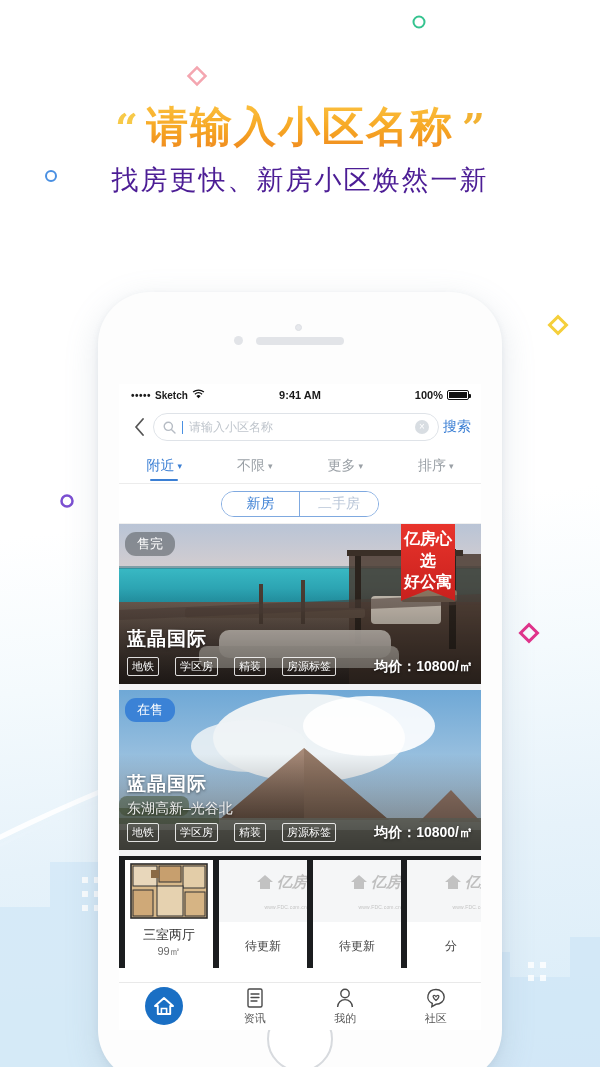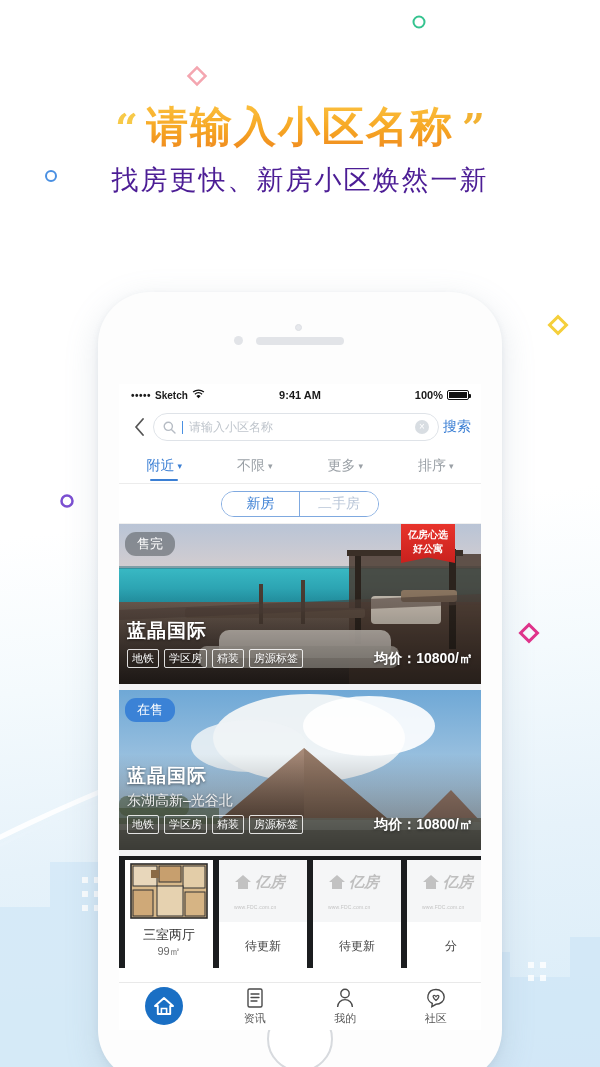--- a/index.html
+++ b/index.html
@@ -182,40 +182,40 @@
     padding: 3px 12px; border-radius: 11px;
     font-size: 13px; color: #fff;
   }
   .status-pill.sold { background: rgba(110,115,120,.72); }
   .status-pill.onsale { background: #3b82d6; }
 
   .promo {
     position: absolute; right: 26px; top: 0;
     width: 54px; padding: 4px 0 8px;
     background: linear-gradient(180deg,#e8342c 0%, #c9201d 100%);
-    text-align: center; color: #fff; font-size: 10px; font-weight: 700;
+    text-align: center; color: #fff; font-size: 16px; font-weight: 700;
     line-height: 1.35;
     clip-path: polygon(0 0, 100% 0, 100% 100%, 50% 86%, 0 100%);
   }
 
   .card-body {
-    position: absolute; left: 8px; right: 8px; bottom: 16px;
+    position: absolute; left: 8px; right: 8px; bottom: 8px;
   }
   .card-title {
     font-size: 19px; color: #fff; font-weight: 700; letter-spacing: 1px;
     text-shadow: 0 1px 3px rgba(0,0,0,.5);
   }
   .card-sub {
     font-size: 14px; color: #f0f0f0; margin-top: 3px;
     text-shadow: 0 1px 3px rgba(0,0,0,.5);
   }
   .card-foot {
     display: flex; align-items: flex-end; justify-content: space-between; margin-top: 5px;
   }
-  .tags { display: flex; gap: 5px; }
+  .tags { display: flex; gap: 16px; }
   .tag {
     font-size: 11px; color: #fff; border: 1px solid rgba(255,255,255,.85);
     border-radius: 2px; padding: 1px 4px;
     text-shadow: 0 1px 2px rgba(0,0,0,.4);
   }
   .price {
     font-size: 14px; color: #fff; font-weight: 700; white-space: nowrap;
     text-shadow: 0 1px 3px rgba(0,0,0,.5);
   }
 
@@ -224,21 +224,21 @@
     display: flex; gap: 6px; background: #1b1d1f; padding: 4px 6px 0;
     height: 112px; overflow: hidden;
   }
   .thumb {
     width: 88px; flex: 0 0 auto; background: #fff; text-align: center;
     display: flex; flex-direction: column;
   }
   .thumb-img { height: 62px; background: #f5f6f7; position: relative; overflow: hidden; }
   .watermark {
     position: absolute; inset: 0; display: flex; flex-direction: column;
-    align-items: flex-start; justify-content: center; gap: 12px; padding-left: 15px;
+    align-items: flex-end; justify-content: center; gap: 12px; padding-left: 15px;
   }
   .wm-row { display: flex; align-items: center; gap: 3px; }
   .wm-text { font-size: 15px; color: #bfbfbf; font-weight: 700; font-style: italic; }
   .wm-url { font-size: 5px; color: #c4c4c4; letter-spacing: .2px; }
   .thumb-cap { font-size: 13px; color: #333; padding-top: 4px; }
   .thumb-sub { font-size: 11px; color: #666; }
   .thumb-cap.small { font-size: 12px; padding-top: 16px; color: #444; }
 
   
   .tabbar {

